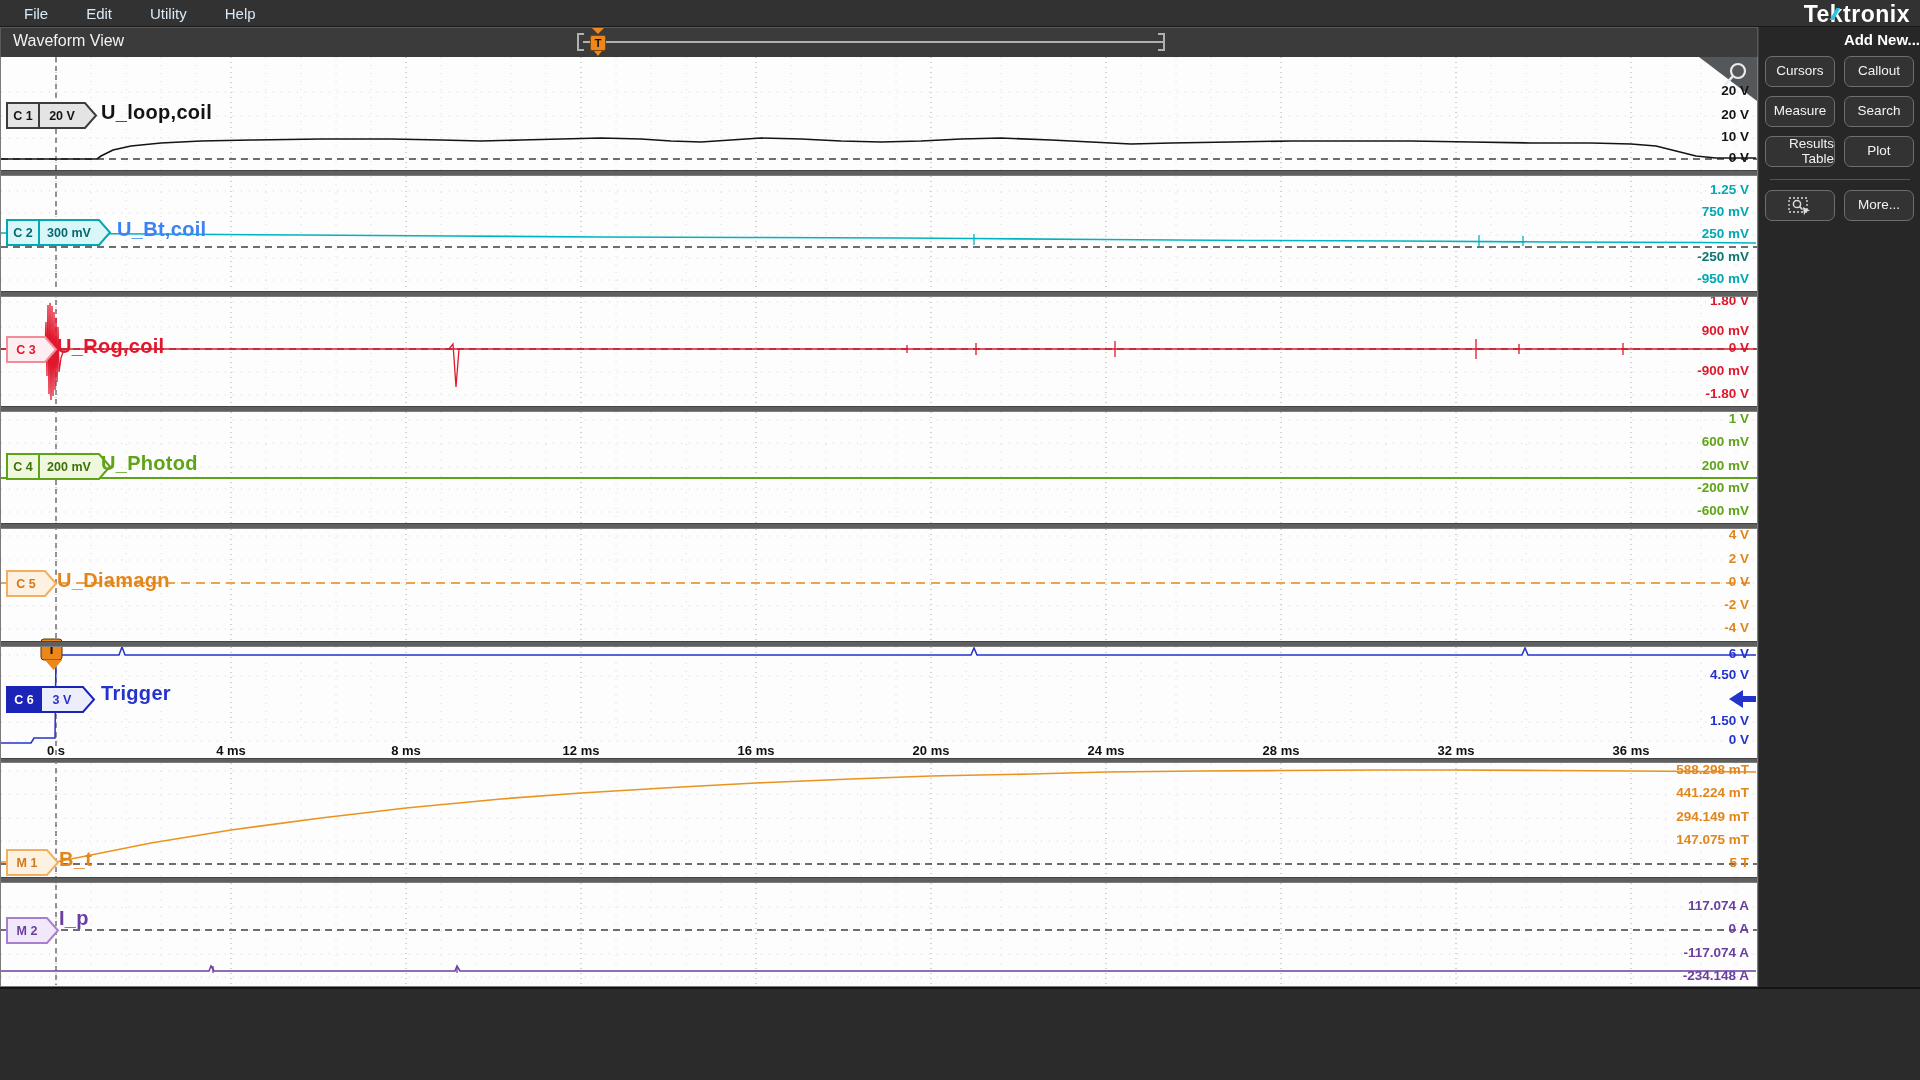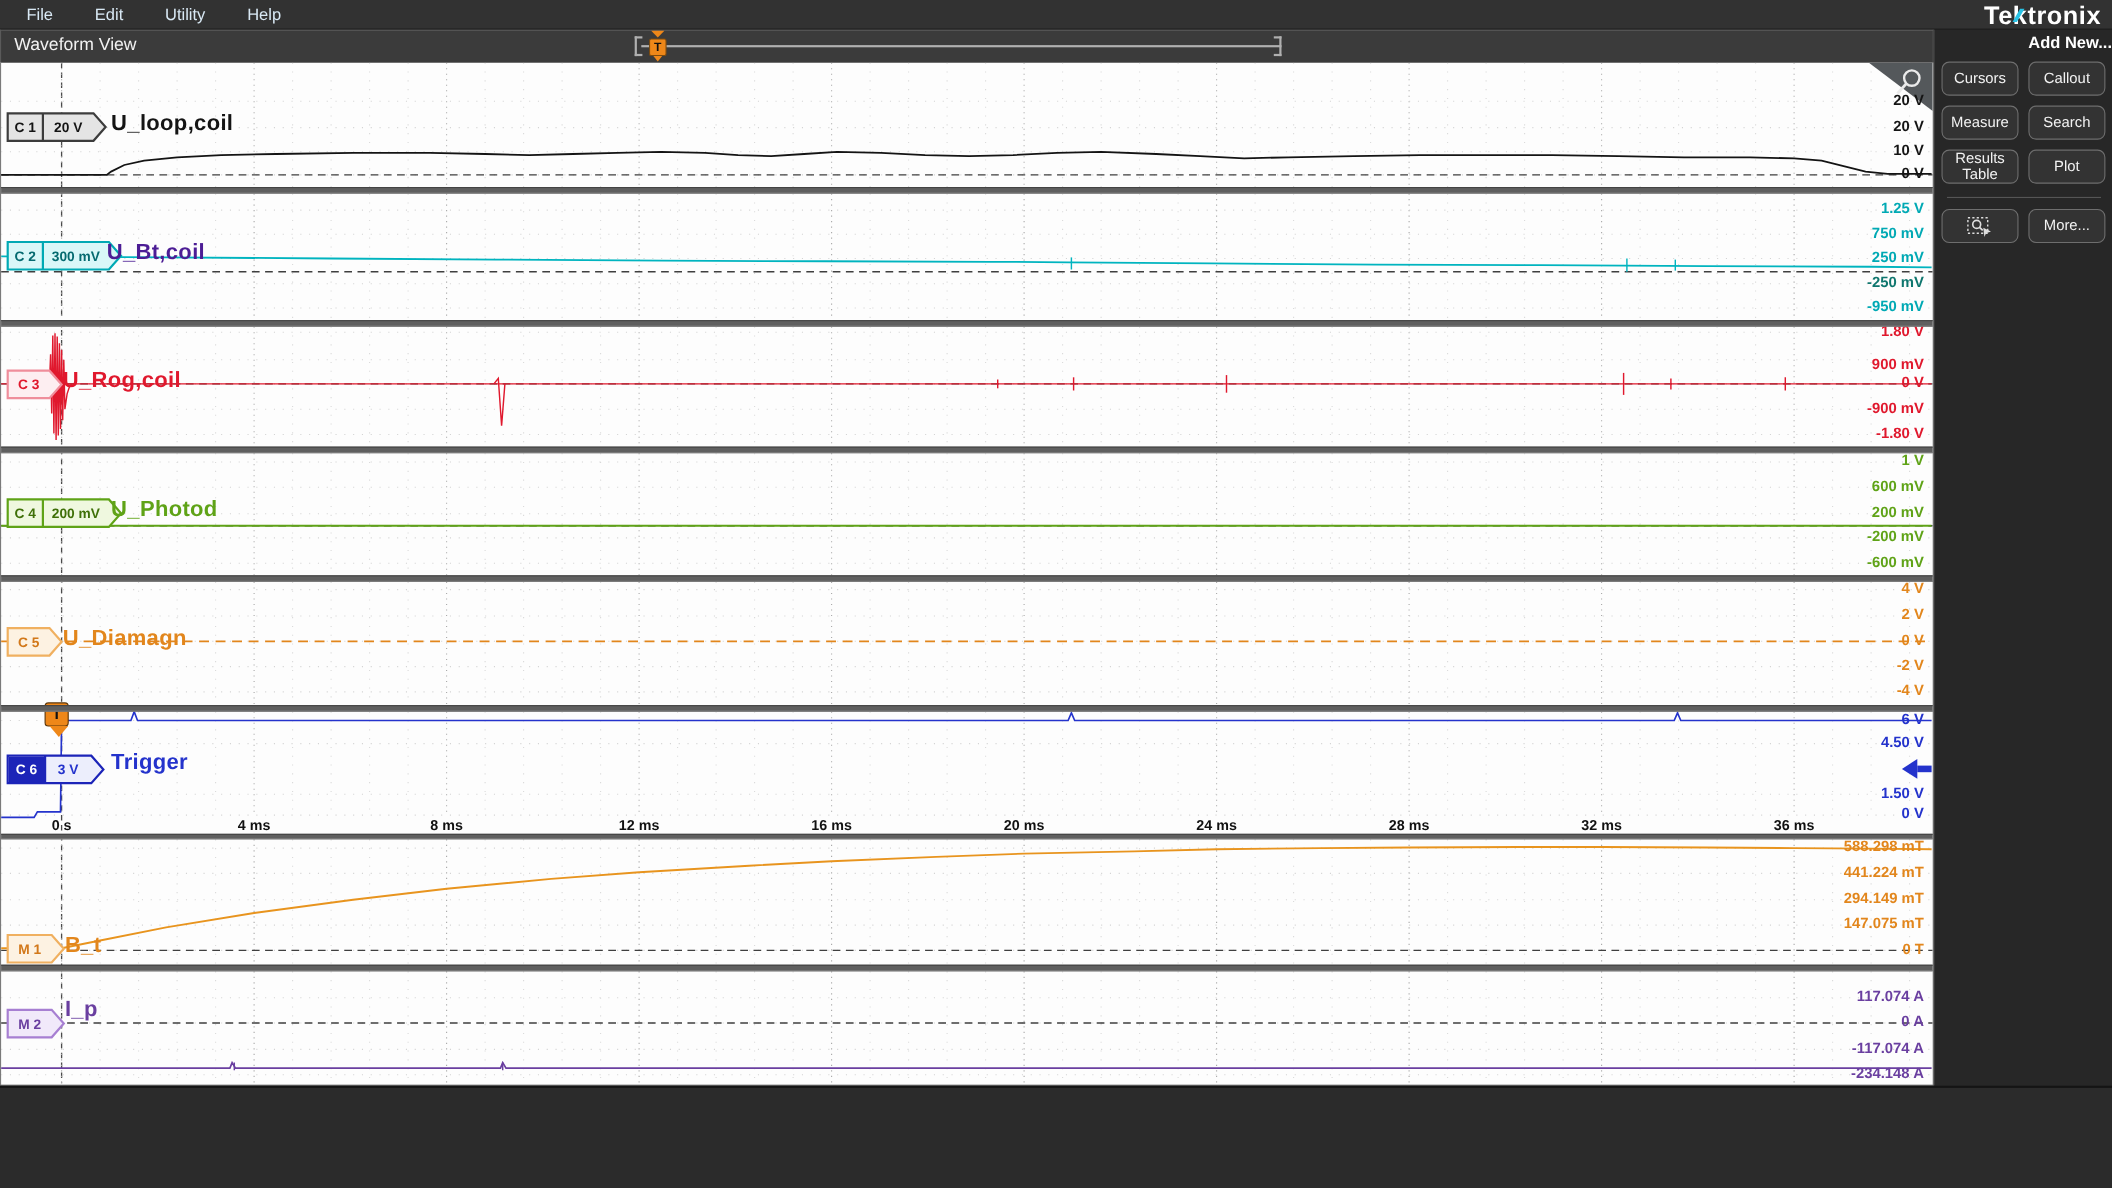--- a/index.html
+++ b/index.html
@@ -26,21 +26,21 @@
 .sep{position:absolute;left:0;width:1756px;background:#5f5f5f;border-top:1px solid #444;border-bottom:1px solid #7d7d7d}
 .tick{position:absolute;right:8px;font-size:13.5px;font-weight:bold;white-space:nowrap}
 .wlabel{position:absolute;font-size:20px;font-weight:600;white-space:nowrap;letter-spacing:.3px}
 .tlabel{position:absolute;transform:translateX(-50%);font-size:13px;font-weight:bold;color:#111;top:686px}
 #splitter{position:absolute;left:1759px;top:503px;width:6px;height:30px}
 #splitter b{display:block;width:4px;height:4px;border-radius:50%;background:#b9b9b9;margin:4px auto}
 
 #sidebar{position:absolute;left:1758px;top:27px;width:162px;height:960px;background:#272727;border-left:1px solid #3e3e3e}
 #addnew{color:#fff;font-size:15px;font-weight:bold;text-align:right;margin-top:4px}
 #sbtns{display:grid;grid-template-columns:70px 70px;gap:9px;justify-content:center;margin-top:8px}
-.sbtn{height:31px;background:#333;border:1px solid #6e6e6e;border-radius:7px;color:#f2f2f2;font-size:13.5px;display:flex;align-items:center;justify-content:center;text-align:center;line-height:1.05;cursor:default}
+.sbtn{height:31px;background:#333;border:1px solid #6e6e6e;border-radius:7px;color:#f2f2f2;font-size:13.5px;display:flex;align-items:center;justify-content:center;text-align:right;line-height:1.05;cursor:default}
 #sb-divider{width:140px;margin:12px auto 10px;border-top:1px solid #555}
 #sb-row2{display:grid;grid-template-columns:70px 70px;gap:9px;justify-content:center}
 
 #bottombar{position:absolute;left:0;top:987px;width:1920px;height:93px;background:#2b2b2b;border-top:2px solid #141414}
 </style>
 </head>
 <body>
 
 <div id="menubar">
     <div class="menu-item">File</div>
@@ -591,21 +591,21 @@
         <polygon points="1698,0 1756,0 1756,44" fill="#54585b"></polygon>
         <circle cx="1737" cy="14" r="7" fill="none" stroke="#eaeaea" stroke-width="2.2"></circle>
         <line x1="1732" y1="19" x2="1724" y2="28" stroke="#eaeaea" stroke-width="2.6"></line>
       </g>
     </svg>
     <span class="wlabel" style="left:100px;top:44px;color:#141414">U_loop,coil</span>
     <span class="tick" style="top:26px;color:#141414">20 V</span>
     <span class="tick" style="top:50px;color:#141414">20 V</span>
     <span class="tick" style="top:72px;color:#141414">10 V</span>
     <span class="tick" style="top:93px;color:#141414">0 V</span>
-    <span class="wlabel" style="left:96px;top:161px;color:#4c1d95">U_Bt,coil</span>
+    <span class="wlabel" style="left:116px;top:161px;color:#3b82f6">U_Bt,coil</span>
     <span class="tick" style="top:125px;color:#00a9b4">1.25 V</span>
     <span class="tick" style="top:147px;color:#00a9b4">750 mV</span>
     <span class="tick" style="top:169px;color:#00a9b4">250 mV</span>
     <span class="tick" style="top:192px;color:#0f766e">-250 mV</span>
     <span class="tick" style="top:214px;color:#00a9b4">-950 mV</span>
     <span class="wlabel" style="left:56px;top:278px;color:#e0182d">U_Rog,coil</span>
     <span class="tick" style="top:236px;color:#e0182d">1.80 V</span>
     <span class="tick" style="top:266px;color:#e0182d">900 mV</span>
     <span class="tick" style="top:283px;color:#e0182d">0 V</span>
     <span class="tick" style="top:306px;color:#e0182d">-900 mV</span>
@@ -625,21 +625,21 @@
     <span class="wlabel" style="left:100px;top:625px;color:#2433cc">Trigger</span>
     <span class="tick" style="top:589px;color:#2433cc">6 V</span>
     <span class="tick" style="top:610px;color:#2433cc">4.50 V</span>
     <span class="tick" style="top:656px;color:#2433cc">1.50 V</span>
     <span class="tick" style="top:675px;color:#2433cc">0 V</span>
     <span class="wlabel" style="left:58px;top:791px;color:#e2861c">B_t</span>
     <span class="tick" style="top:705px;color:#e2861c">588.298 mT</span>
     <span class="tick" style="top:728px;color:#e2861c">441.224 mT</span>
     <span class="tick" style="top:752px;color:#e2861c">294.149 mT</span>
     <span class="tick" style="top:775px;color:#e2861c">147.075 mT</span>
-    <span class="tick" style="top:798px;color:#e2861c">0 T</span>
+    <span class="tick" style="top:798px;color:#e2861c">5 T</span>
     <span class="wlabel" style="left:58px;top:850px;color:#6a3fa0">I_p</span>
     <span class="tick" style="top:841px;color:#6a3fa0">117.074 A</span>
     <span class="tick" style="top:864px;color:#6a3fa0">0 A</span>
     <span class="tick" style="top:888px;color:#6a3fa0">-117.074 A</span>
     <span class="tick" style="top:911px;color:#6a3fa0">-234.148 A</span>
     <div class="sep" style="top:113px;height:6px;"></div>
     <div class="sep" style="top:234px;height:6px;"></div>
     <div class="sep" style="top:349px;height:6px;"></div>
     <div class="sep" style="top:466px;height:6px;"></div>
     <div class="sep" style="top:584px;height:6px;"></div>

